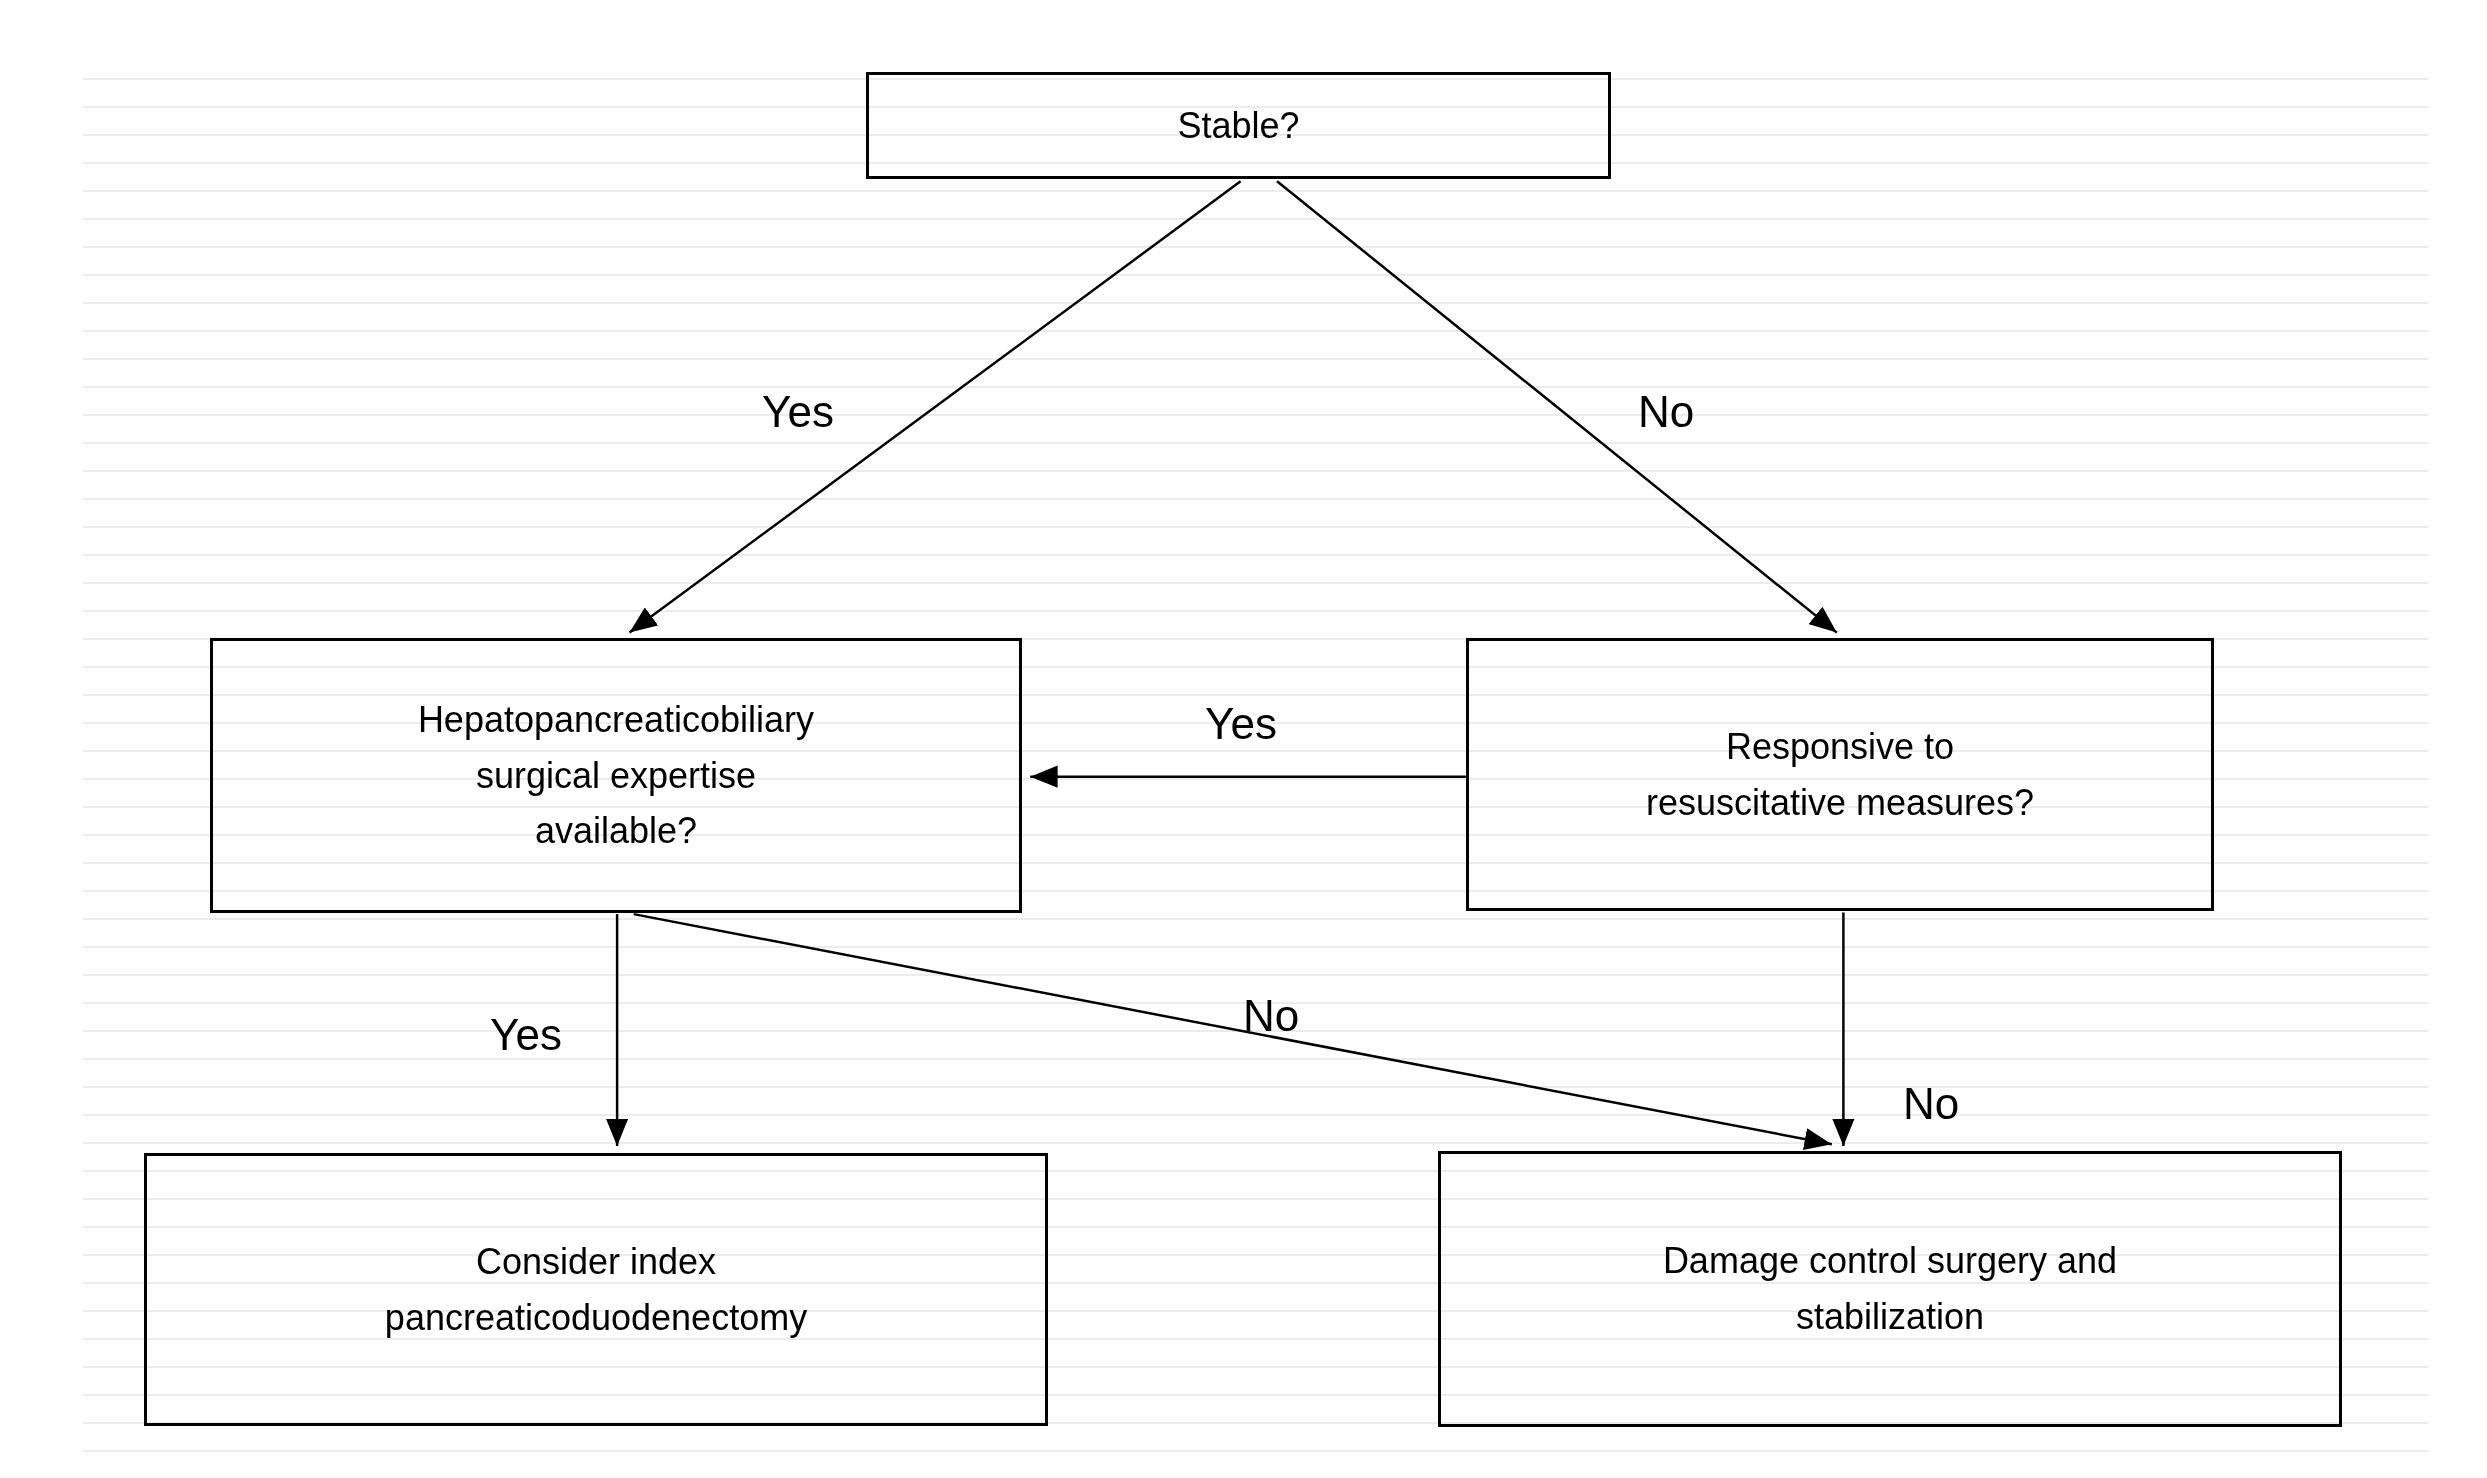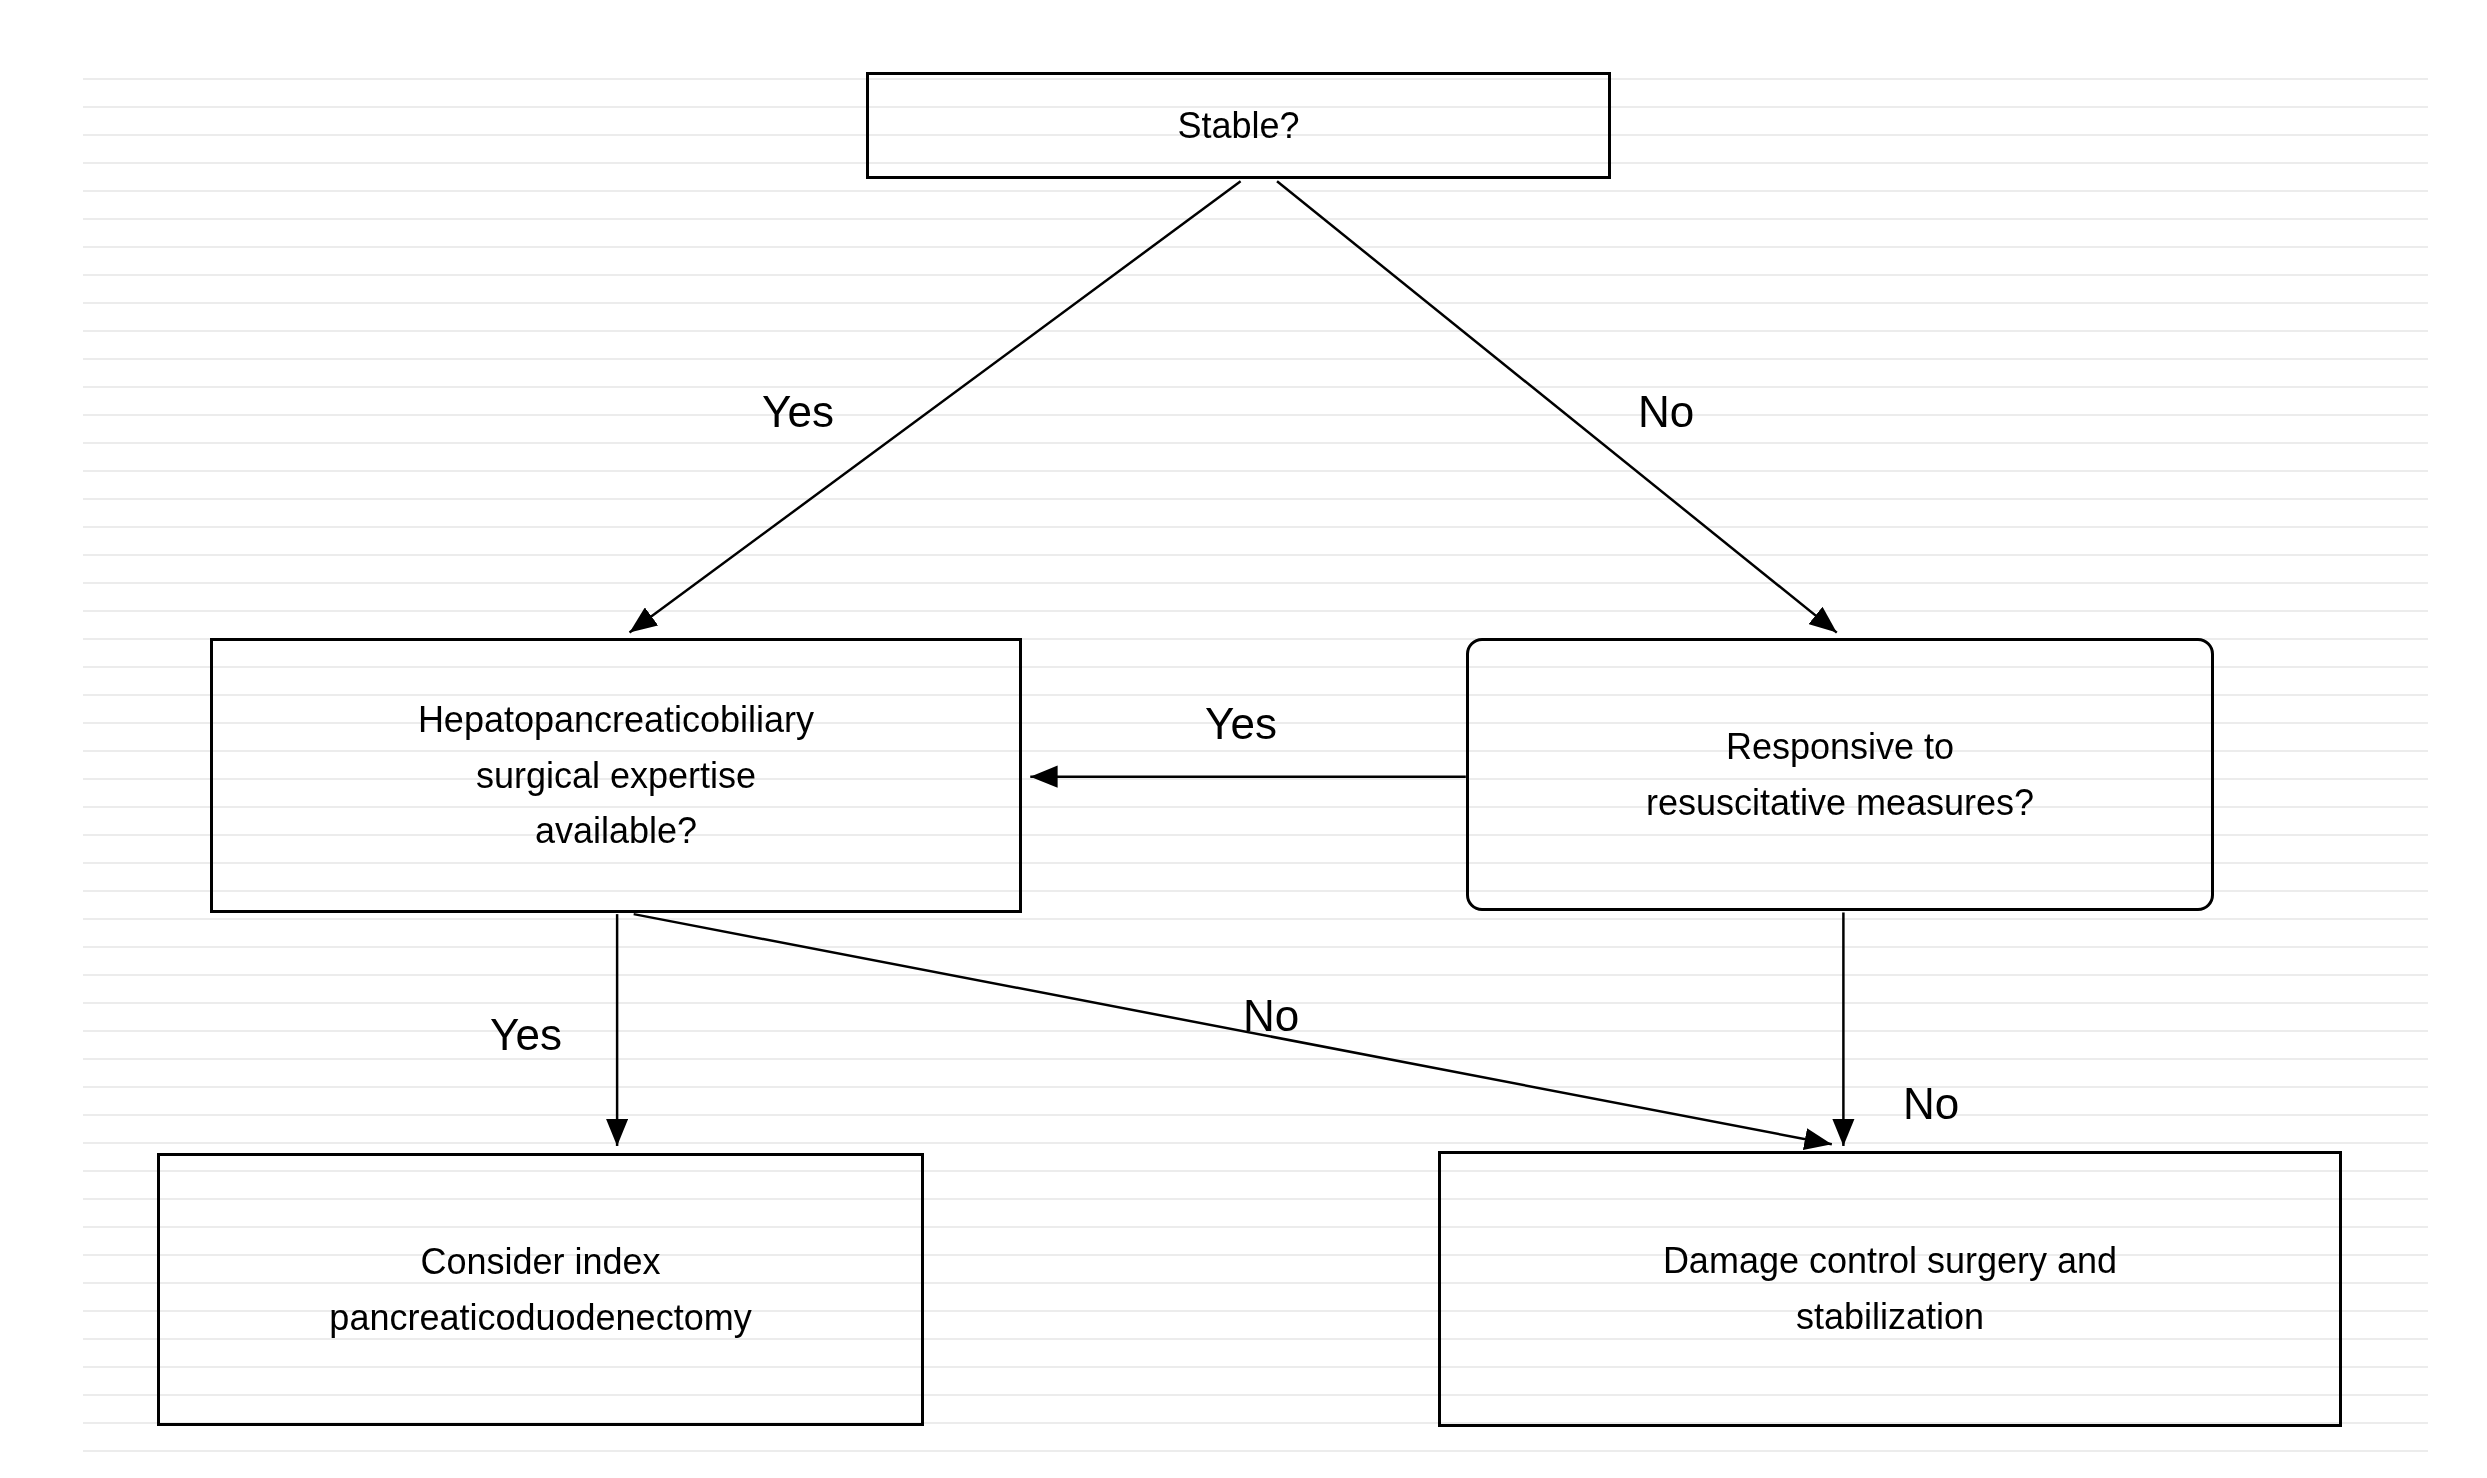--- a/index.html
+++ b/index.html
@@ -53,22 +53,22 @@
   svg.edges {
     position: absolute;
     left: 0; top: 0;
     width: 2487px;
     height: 1478px;
     z-index: 2;
   }
   
   #node-stable        { left: 866px; top: 72px;   width: 745px;  height: 107px; }
   #node-hpb           { left: 210px;  top: 638px;  width: 812px;  height: 275px; }
-  #node-responsive    { left: 1466px; top: 638px;  width: 748px;  height: 273px; border-radius: 16px; }
-  #node-index-pd      { left: 157px;  top: 1153px; width: 767px; height: 273px; }
+  #node-responsive    { left: 1466px; top: 638px;  width: 748px;  height: 273px; }
+  #node-index-pd      { left: 144px;  top: 1153px; width: 904px; height: 273px; }
   #node-damage        { left: 1438px; top: 1151px; width: 904px; height: 276px; }
   
   #label-stable-yes     { left: 798px;  top: 412px; }
   #label-stable-no      { left: 1666px; top: 412px; }
   #label-responsive-yes { left: 1241px; top: 724px; }
   #label-hpb-yes        { left: 526px;  top: 1035px; }
   #label-hpb-no         { left: 1271px; top: 1016px; }
   #label-responsive-no  { left: 1931px; top: 1104px; }
 </style>
 </head>

